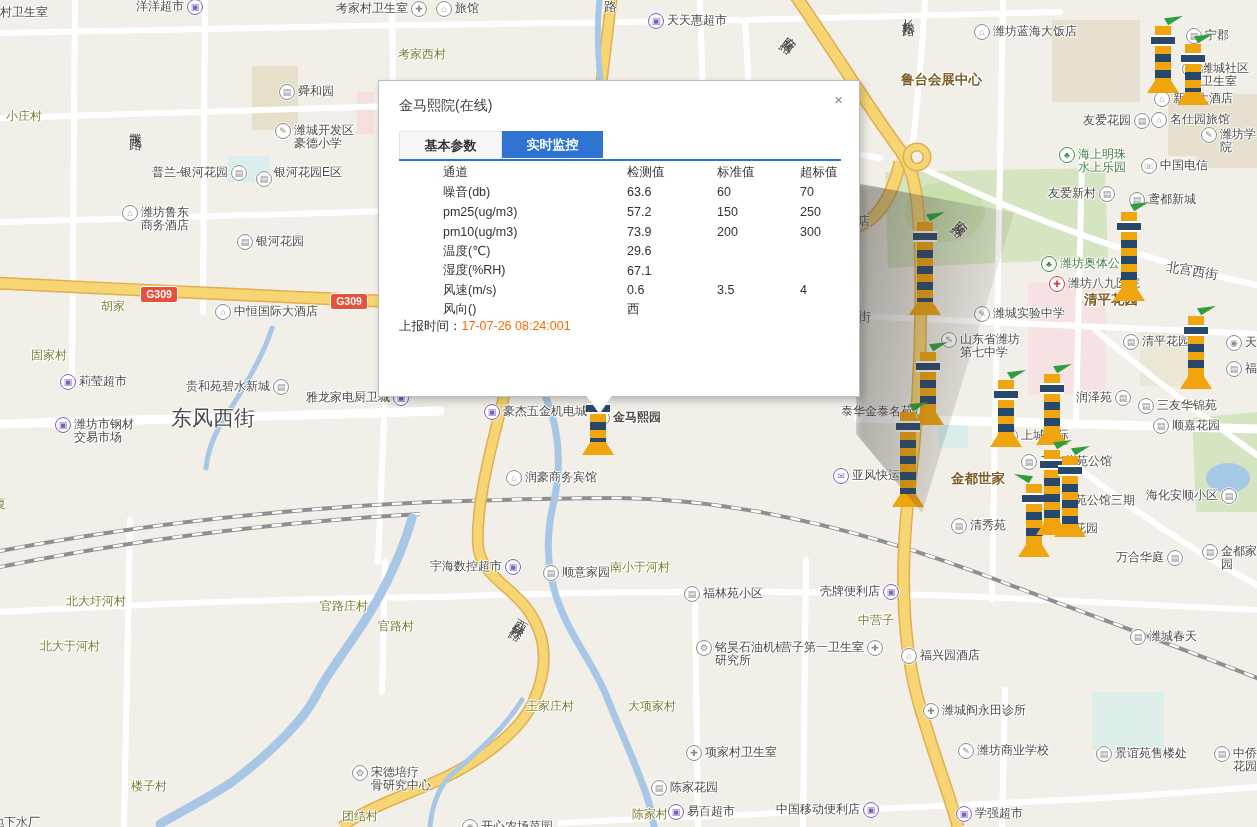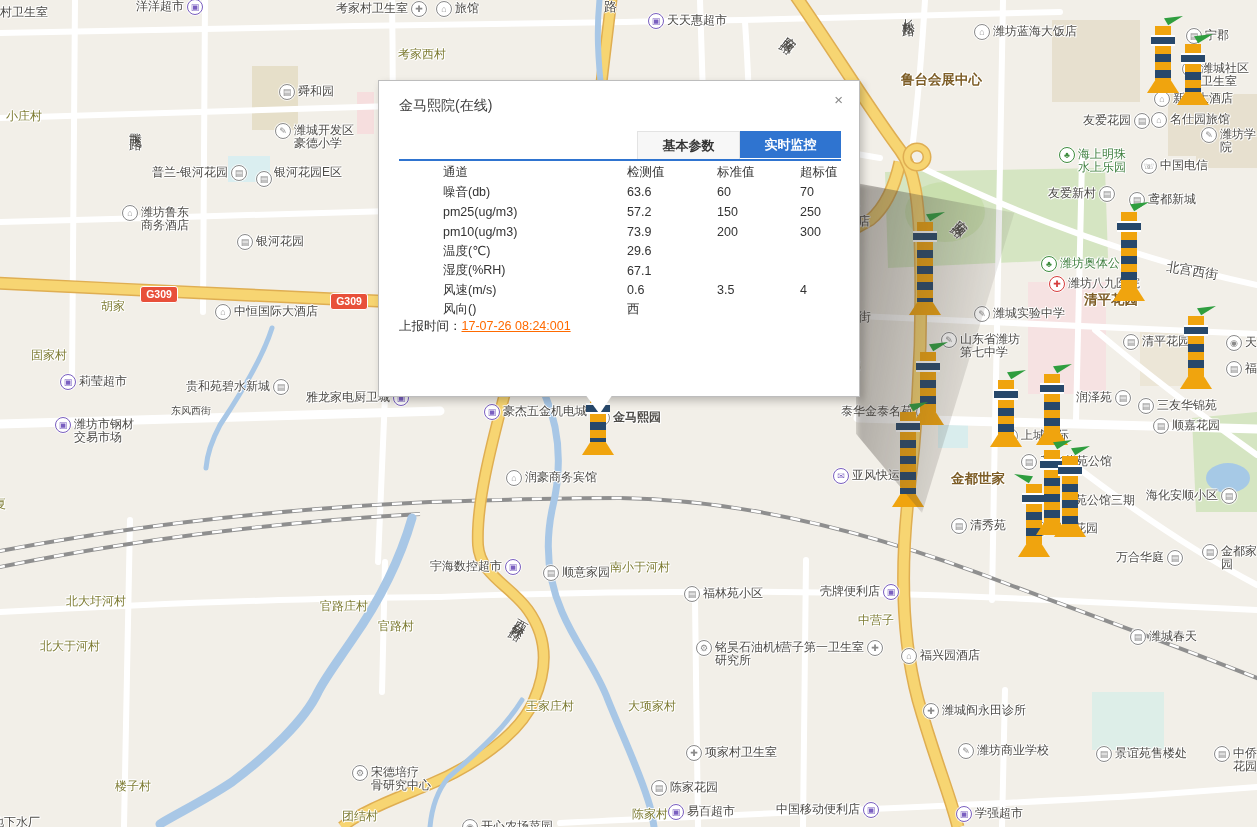--- a/index.html
+++ b/index.html
@@ -33,21 +33,21 @@
   .tower .flag.l{left:-3px;transform:scaleX(-1);}
   
   #mapshadow{position:absolute;left:856px;top:183px;width:165px;height:330px;z-index:5;pointer-events:none;
        background:linear-gradient(100deg,rgba(72,66,60,.48),rgba(72,66,60,.05) 80%);
        clip-path:polygon(0 0,96% 9%,40% 100%,0 76%);filter:blur(3px);}
   
   .popup{position:absolute;left:378px;top:80px;width:480px;height:315px;background:#fff;z-index:10;
        border:1px solid #bdbdbd;box-shadow:3px 4px 8px rgba(0,0,0,.22);color:#333;}
   .popup-title{position:absolute;left:20px;top:16px;font-size:14px;color:#404040;}
   .popup-close{position:absolute;top:11px;right:16px;font-size:15px;color:#8a8a8a;cursor:pointer;line-height:15px;}
-  .tabs{position:absolute;left:20px;top:50px;right:18px;display:flex;border-bottom:2px solid #2f74d0;justify-content:flex-end;}
+  .tabs{position:absolute;left:20px;top:50px;right:18px;display:flex;border-bottom:2px solid #2f74d0;}
   .tab{width:101px;height:27px;line-height:27px;text-align:center;font-weight:bold;font-size:13px;cursor:pointer;}
   .ptable{position:absolute;left:20px;top:82px;right:18px;margin-left:44px;}
   .prow{display:grid;grid-template-columns:184px 90px 83px auto;height:19.6px;align-items:center;font-size:12.5px;}
   .report{position:absolute;left:20px;top:237px;font-size:12.5px;}
   .popup-arrow{position:absolute;left:585px;top:394px;width:28px;height:20px;background:#fff;z-index:11;
        clip-path:polygon(0 0,100% 0,52% 100%);filter:drop-shadow(1px 2px 2px rgba(0,0,0,.25));}
 </style>
 </head>
 <body>
 
@@ -158,21 +158,21 @@
       <div class="poi " style="left: 60px; top: 375px;"><span class="pic" style="border: 1.2px solid rgb(122, 95, 192); color: rgb(122, 95, 192);">▣</span><span>莉莹超市</span></div>
       <div class="poi " style="left: 186px; top: 380px;"><span>贵和苑碧水新城</span><span class="pic" style="border: 1.2px solid rgb(138, 138, 138); color: rgb(138, 138, 138);">▤</span></div>
       <div class="poi " style="left: 306px; top: 391px;"><span>雅龙家电厨卫城</span><span class="pic" style="border: 1.2px solid rgb(122, 95, 192); color: rgb(122, 95, 192);">▣</span></div>
       <div class="poi " style="left: 55px; top: 418px;"><span class="pic" style="border: 1.2px solid rgb(122, 95, 192); color: rgb(122, 95, 192);">▣</span><span>潍坊市钢材
 交易市场</span></div>
       <div class="poi village" style="left: -6px; top: 498px;"><span>夏</span></div>
       <div class="poi village" style="left: 66px; top: 595px;"><span>北大圩河村</span></div>
       <div class="poi village" style="left: 40px; top: 640px;"><span>北大于河村</span></div>
       <div class="poi village" style="left: 320px; top: 600px;"><span>官路庄村</span></div>
       <div class="poi village" style="left: 378px; top: 620px;"><span>官路村</span></div>
-      <div class="poi village" style="left: 115px; top: 780px;"><span>楼子村</span></div>
+      <div class="poi village" style="left: 131px; top: 780px;"><span>楼子村</span></div>
       <div class="poi " style="left: 352px; top: 766px;"><span class="pic" style="border: 1.2px solid rgb(138, 138, 138); color: rgb(138, 138, 138);">⚙</span><span>宋德培疗
 骨研究中心</span></div>
       <div class="poi village" style="left: 342px; top: 810px;"><span>团结村</span></div>
       <div class="poi " style="left: 462px; top: 820px;"><span class="pic" style="border: 1.2px solid rgb(138, 138, 138); color: rgb(138, 138, 138);">◉</span><span>开心农场菜园</span></div>
       <div class="poi " style="left: -8px; top: 816px;"><span>地下水厂</span></div>
       <div class="poi village" style="left: 526px; top: 700px;"><span>王家庄村</span></div>
       <div class="poi village" style="left: 628px; top: 700px;"><span>大项家村</span></div>
       <div class="poi village" style="left: 610px; top: 561px;"><span>南小于河村</span></div>
       <div class="poi " style="left: 430px; top: 560px;"><span>宇海数控超市</span><span class="pic" style="border: 1.2px solid rgb(122, 95, 192); color: rgb(122, 95, 192);">▣</span></div>
       <div class="poi " style="left: 543px; top: 566px;"><span class="pic" style="border: 1.2px solid rgb(138, 138, 138); color: rgb(138, 138, 138);">▤</span><span>顺意家园</span></div>
@@ -238,21 +238,21 @@
       <div class="poi area" style="left: 951px; top: 472px;"><span>金都世家</span></div>
       <div class="poi area" style="left: 847px; top: 357px;"><span>城</span></div>
     </div>
   <div id="label-layer">
       <div class="rlabel vert" style="left: 126px; top: 122px;">腾飞路</div>
       <div class="rlabel vert" style="left: 899px; top: 8px;">长松路</div>
       <div class="rlabel vert" style="left: 793px; top: 24px; transform: rotate(38deg);">安顺路</div>
       <div class="rlabel vert" style="left: 966px; top: 208px; transform: rotate(42deg);">安顺路</div>
       <div class="rlabel vert" style="left: 520px; top: 608px; transform: rotate(30deg);">西外环路</div>
       <div class="rlabel" style="left: 1168px; top: 258px; transform: rotate(9deg);">北宫西街</div>
-      <div class="rlabel" style="left: 171px; top: 404px; font-size: 10px;">东风西街</div>
+      <div class="rlabel" style="left: 171px; top: 404px; font-size: 21px;">东风西街</div>
       <div class="rlabel" style="left: 845px; top: 308px;">西街</div>
       <div class="rlabel" style="left: 604px; top: -2px;">路</div>
       <div class="badge" style="left: 140px; top: 286px; background: rgb(232, 80, 58);">G309</div>
       <div class="badge" style="left: 330px; top: 293px; background: rgb(232, 80, 58);">G309</div>
     </div>
   <div id="station-layer">
       <div class="tower" style="left: 581px; top: 394px;">
         <div class="cap" style="background: rgb(240, 164, 14);"></div>
         <div class="collar" style="background: rgb(39, 72, 107);"></div>
         <div class="tbody" style="height: 28px; background: repeating-linear-gradient(rgb(240, 164, 14) 0px, rgb(240, 164, 14) 8px, rgb(39, 72, 107) 8px, rgb(39, 72, 107) 16px);"></div>
@@ -395,18 +395,18 @@
           <span>4</span>
         </div>
         <div class="prow">
           <span>风向()</span>
           <span>西</span>
           <span></span>
           <span></span>
         </div>
       </div>
     <div class="report">
-      <span>上报时间：</span><span id="report-val" style="color: rgb(255, 106, 0); text-decoration: underline;">17-07-26 08:24:001</span>
+      <span>上报时间：</span><span id="report-val" style="color: rgb(255, 106, 0);">17-07-26 08:24:001</span>
     </div>
   </div>
   <div class="popup-arrow"></div>
 
 </div>
 
 </body></html>

